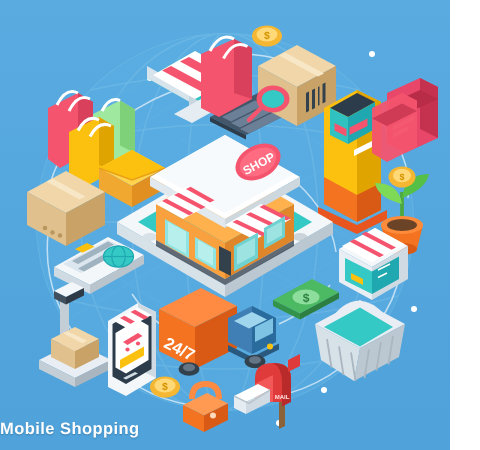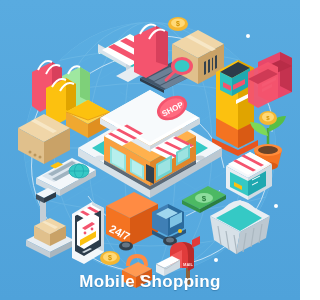--- a/index.html
+++ b/index.html
@@ -7,23 +7,23 @@
   #stage{
     position:relative;
     width:300px;height:300px;
     overflow:hidden;
     background:#54a7de;
     font-family:"Liberation Sans","DejaVu Sans",sans-serif;
   }
   #stage svg.layer{position:absolute;left:0;top:0;width:300px;height:300px;}
   #title{
     position:absolute;left:0;right:0;bottom:8px;
-    text-align:center;
+    text-align:left;
     color:#ffffff;
-    font-size:17px;
+    font-size:11px;
     font-weight:bold;
     letter-spacing:.3px;
     font-family:"Liberation Sans","DejaVu Sans",sans-serif;
     text-shadow:0 1px 1px rgba(20,70,110,.35);
   }
 </style>
 </head>
 <body>
 
 <div id="stage">

